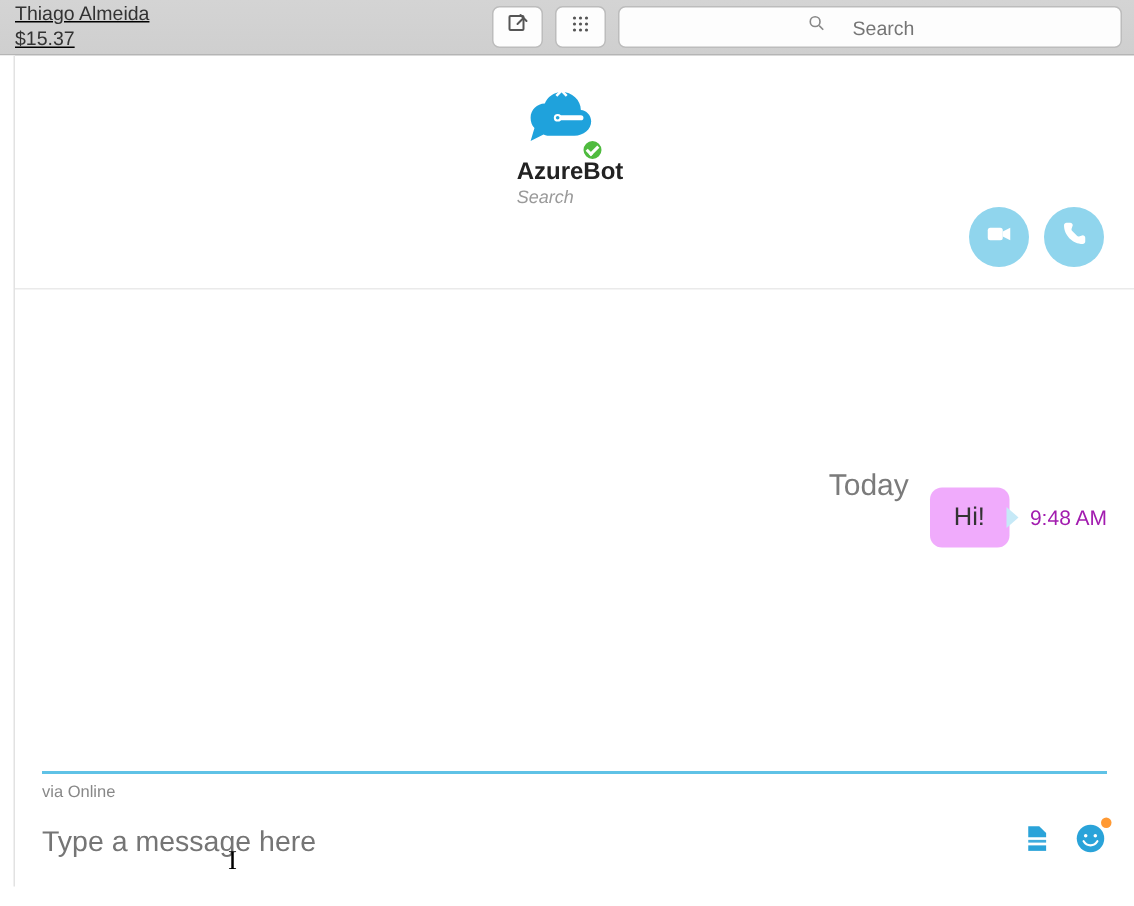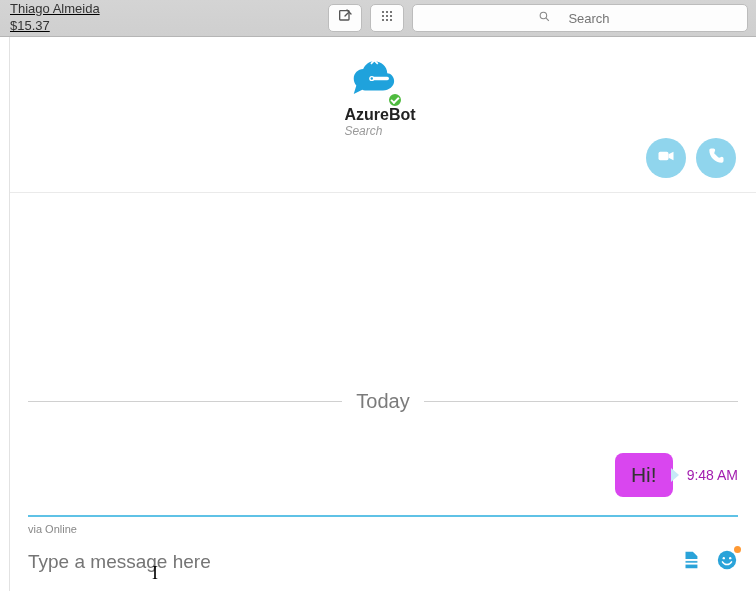--- a/index.html
+++ b/index.html
@@ -160,21 +160,21 @@
   .chat-body {
     flex: 1;
     display: flex;
     flex-direction: column;
     position: relative;
     padding: 0 18px;
   }
   .chat-scroll {
     flex: 1;
     display: flex;
-    flex-direction: column;
+    flex-direction: row;
     justify-content: flex-end;
     padding-bottom: 18px;
   }
   .date-sep {
     display: flex;
     align-items: center;
     margin: 0 0 40px 0;
   }
   .date-sep .line {
     flex: 1;
@@ -186,23 +186,23 @@
     font-size: 20px;
     color: #7b7b7b;
   }
   .msg-row {
     display: flex;
     align-items: center;
     justify-content: flex-end;
     gap: 14px;
   }
   .bubble {
-    background: #d946ef;
+    background: #f0abfc;
     color: #333;
-    font-size: 21px;
+    font-size: 17px;
     padding: 10px 16px;
     border-radius: 8px;
     position: relative;
   }
   .bubble-tail {
     position: absolute;
     right: -6px;
     top: 50%;
     transform: translateY(-50%);
     width: 0; height: 0;

